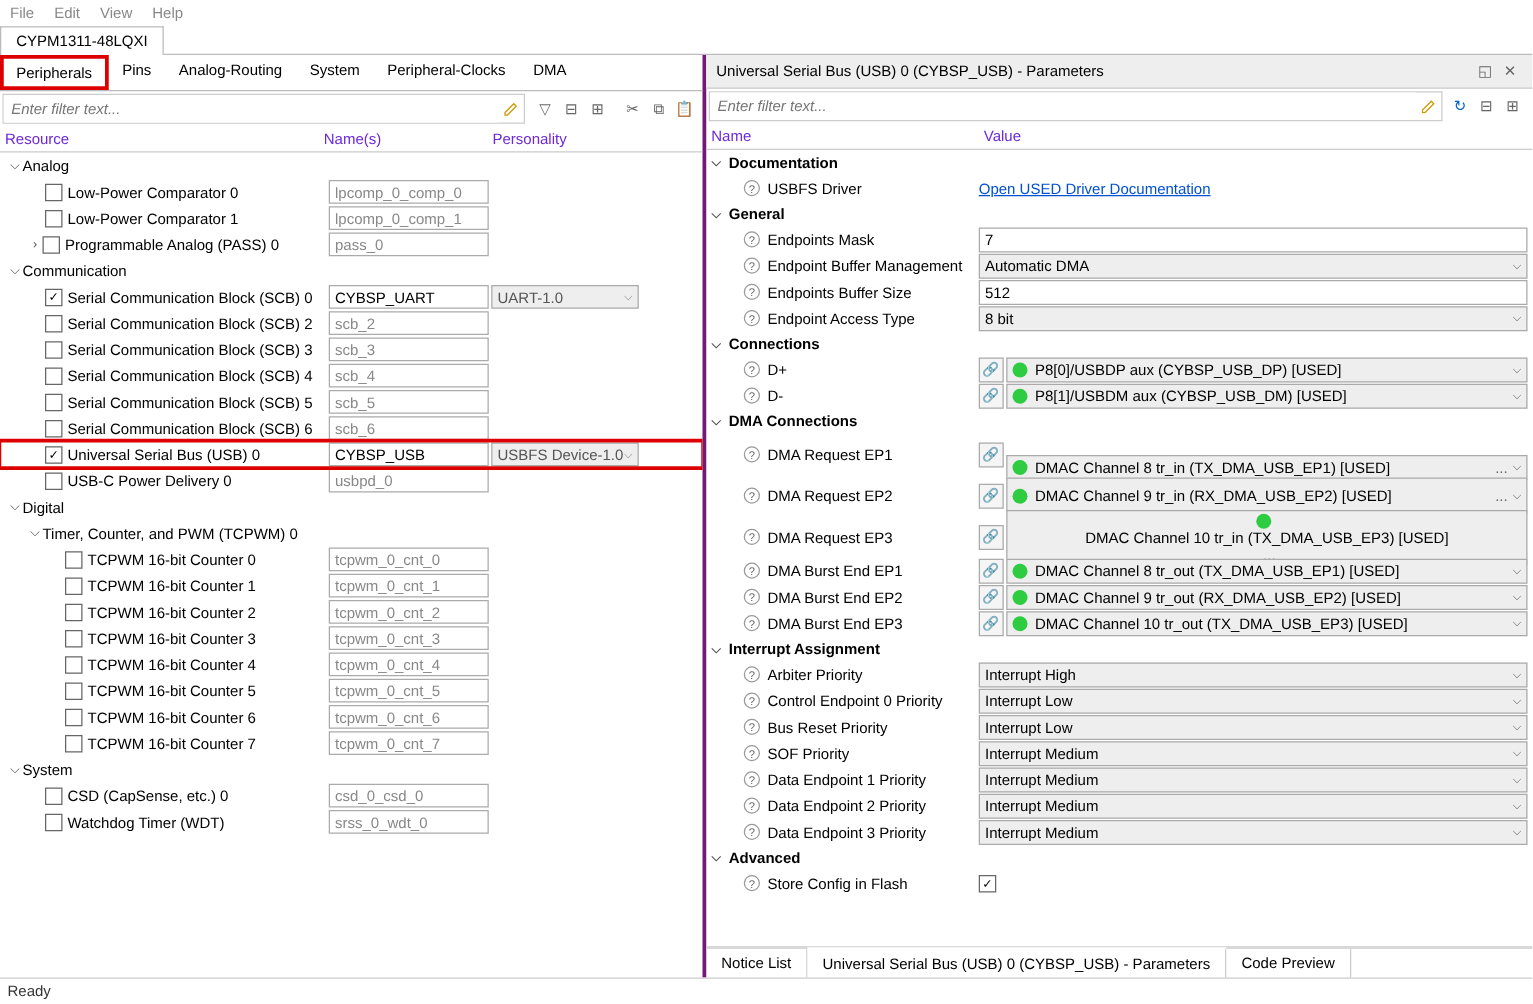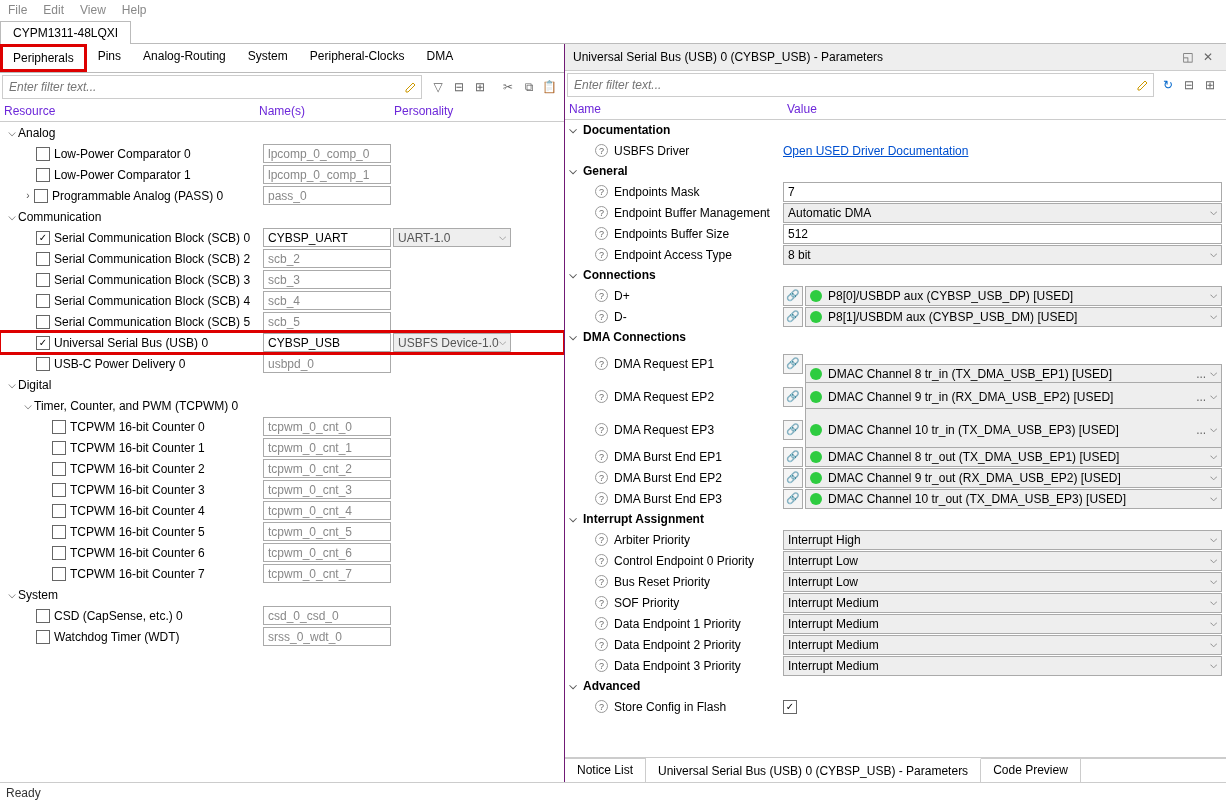--- a/index.html
+++ b/index.html
@@ -2,21 +2,21 @@
 <html><head>
 <meta charset="utf-8">
 <style>
   * { box-sizing: border-box; margin: 0; padding: 0; font-family: "Segoe UI", Arial, sans-serif; font-size: 12px; }
   body { background: #fff; color: #000; width: 1226px; height: 803px; display: flex; flex-direction: column; overflow: hidden; }
   .menubar { display: flex; padding: 3px 8px; gap: 16px; color: #888; }
   .menubar span { cursor: default; }
   .doctab-row { display: flex; border-bottom: 1px solid #bbb; }
   .doctab { padding: 4px 12px; border: 1px solid #bbb; border-bottom: none; background: #fff; position: relative; top: 1px; }
   .body-row { display: flex; flex: 1; min-height: 0; }
-  .left-pane { width: 565px; display: flex; flex-direction: column; border-right: 1px solid #701a75; }
+  .left-pane { width: 565px; display: flex; flex-direction: column; border-right: 3px solid #701a75; }
   .right-pane { flex: 1; display: flex; flex-direction: column; min-width: 0; }
   .tabstrip { display: flex; border-bottom: 1px solid #bbb; }
   .tab { padding: 4px 10px; border: 1px solid transparent; cursor: default; }
   .tab.active { border: 3px solid #d00; border-bottom: 3px solid #d00; }
   .filter-row { display: flex; align-items: center; border: 1px solid #ccc; margin: 2px; }
   .filter-row input { flex: 1; border: none; padding: 4px 6px; font-style: italic; color: #888; outline: none; }
   .icon-btn { width: 18px; height: 18px; display: inline-flex; align-items: center; justify-content: center; color: #666; cursor: default; margin: 0 1px; }
   .toolbar-right { display: flex; align-items: center; padding: 0 4px; gap: 1px; }
   .tree-header, .param-header { display: flex; border-bottom: 1px solid #ccc; padding: 3px 4px; font-weight: normal; color: #6d28d9; }
   .tree-header .col-res { width: 255px; }
@@ -199,20 +199,28 @@
           <input class="name-input" value="scb_4" style="">
         </div>
         <div class="tree-row">
           <div class="col-res-cell">
             <span style="width: 36px; display: inline-block;"></span>
             <span class="chk"></span>
             <span class="res-label">Serial Communication Block (SCB) 5</span>
           </div>
           <input class="name-input" value="scb_5" style="">
         </div>
+        <div class="tree-row">
+          <div class="col-res-cell">
+            <span style="width: 36px; display: inline-block;"></span>
+            <span class="chk"></span>
+            <span class="res-label">Serial Communication Block (SCB) 6</span>
+          </div>
+          <input class="name-input" value="scb_6" style="">
+        </div>
         <div class="tree-row hl-row">
           <div class="col-res-cell">
             <span style="width: 36px; display: inline-block;"></span>
             <span class="chk checked"></span>
             <span class="res-label">Universal Serial Bus (USB) 0</span>
           </div>
           <input class="name-input active" value="CYBSP_USB" style="">
           <div class="pers-cell">
             <span>USBFS Device-1.0</span>
             <span class="dd">⌵</span>
@@ -478,21 +486,21 @@
             </div>
           </div>
         </div>
         <div class="param-row" style="height: 33px;">
           <div class="pname">
             <span class="q">?</span>
             <span>DMA Request EP3</span>
           </div>
           <div class="pval" style="display: flex; align-items: center;">
             <span class="link-icon">🔗</span>
-            <div class="conn-select" style="height: 44px;">
+            <div class="conn-select" style="height: 44px; flex-direction: column;">
               <span class="green-dot"></span>
               <span class="txt">DMAC Channel 10 tr_in (TX_DMA_USB_EP3) [USED]</span>
               <span class="more">...</span>
               <span class="dd">⌵</span>
             </div>
           </div>
         </div>
         <div class="param-row">
           <div class="pname">
             <span class="q">?</span>

